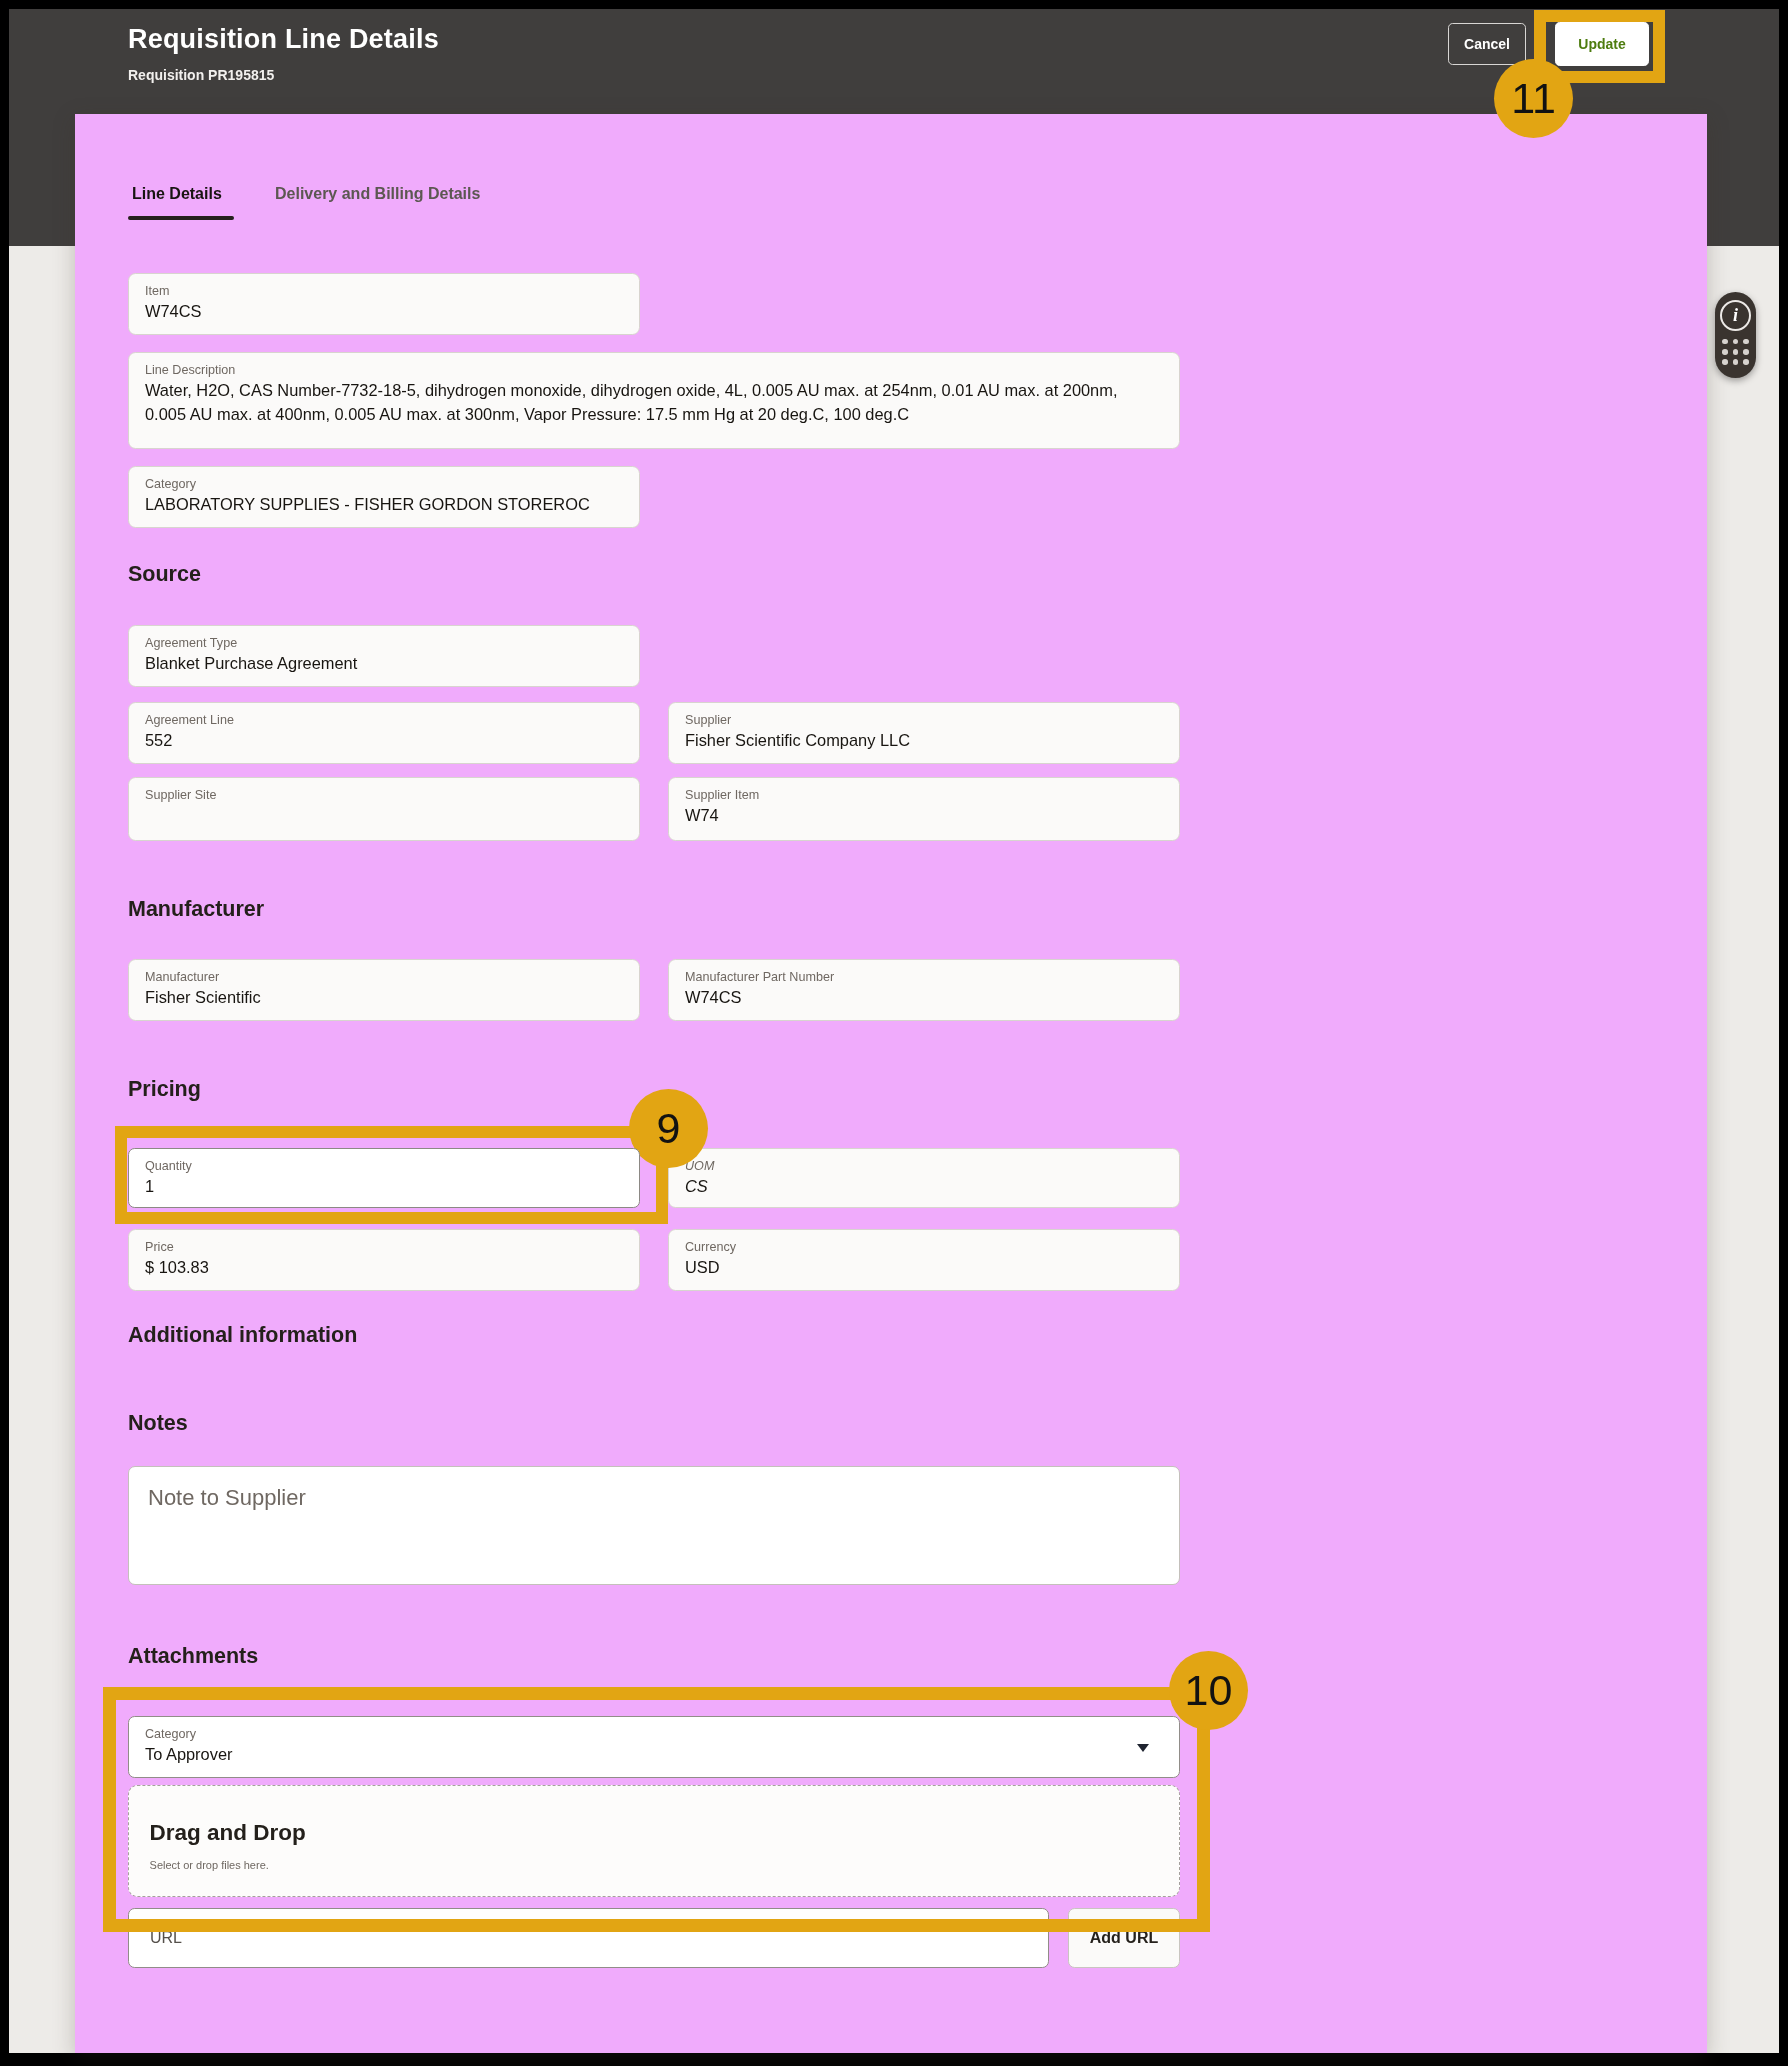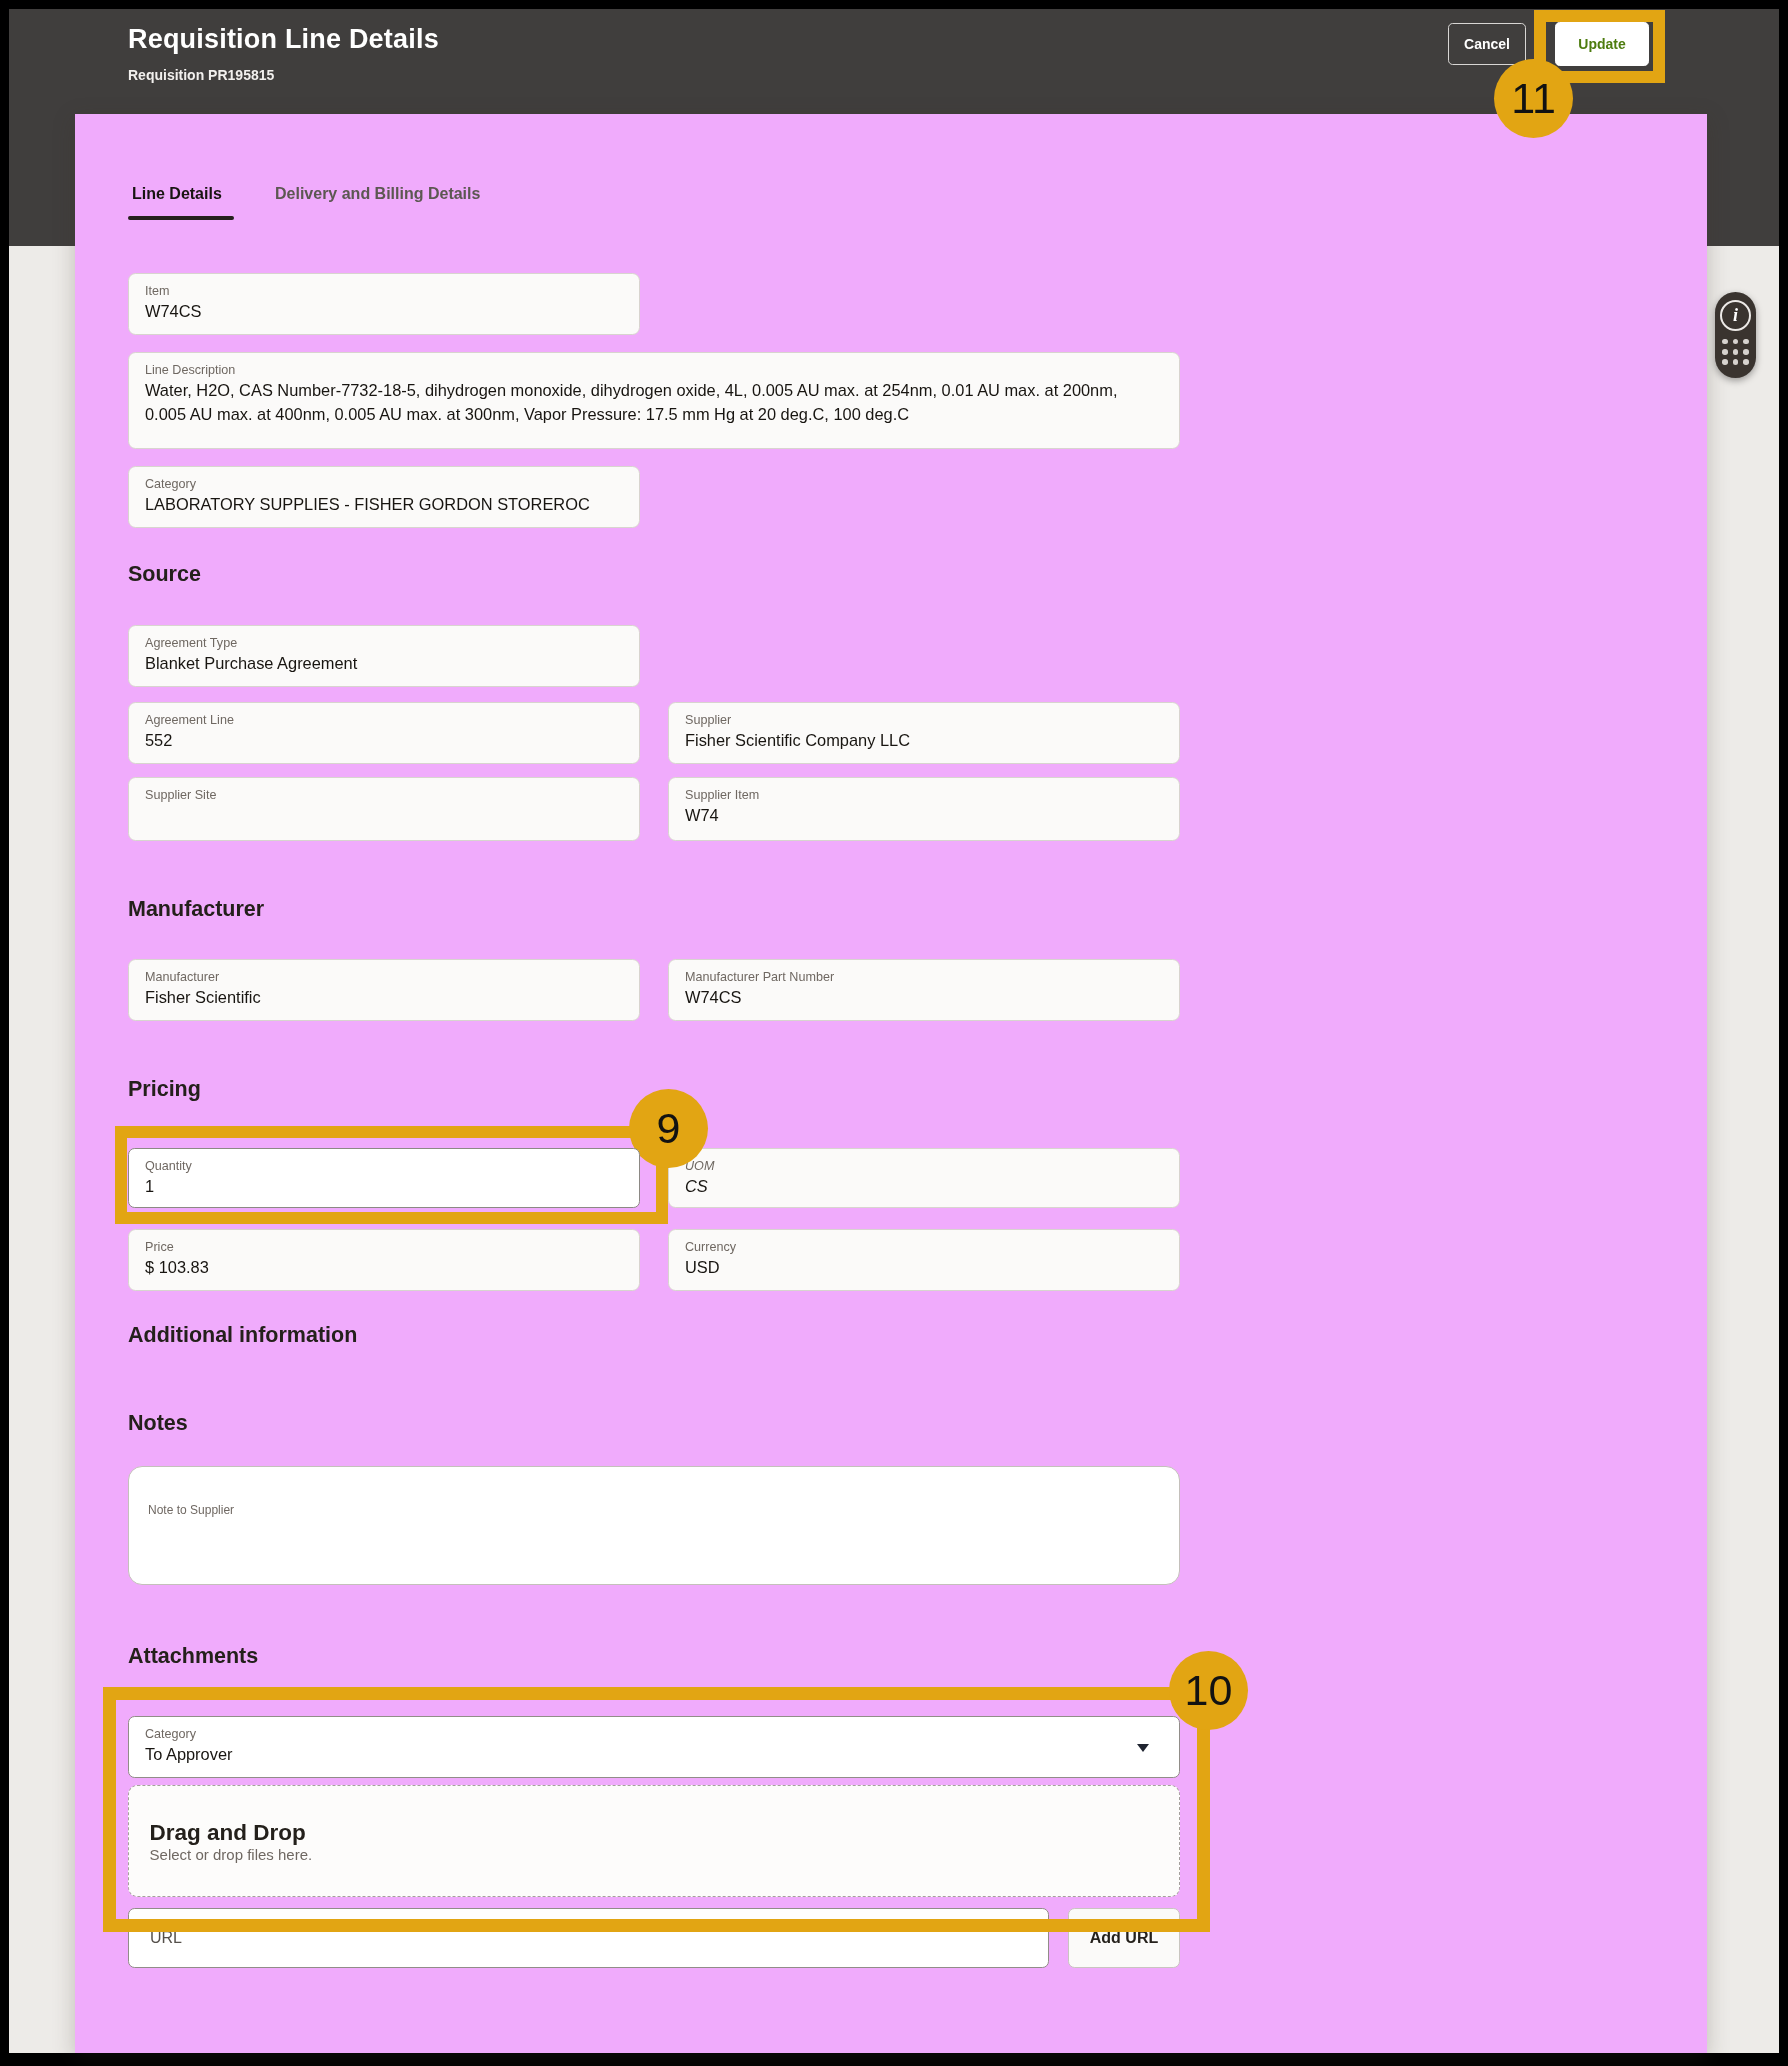--- a/index.html
+++ b/index.html
@@ -41,31 +41,31 @@
 
   .w-col{width:512px;height:62px;}
   .w-full{width:1052px;}
 
   
   .gold-rect{border:12px solid #E2A513;background:transparent;z-index:3;}
   .callout{width:79px;height:79px;border-radius:50%;background:#E2A513;color:#121212;
            display:flex;align-items:center;justify-content:center;font-size:43px;z-index:4;}
 
   
-  .note-ta{width:1052px;height:119px;background:#FFFFFF;border:0.9px solid #C4C0BB;border-radius:14px;
-           resize:none;font-family:"Liberation Sans",sans-serif;font-size:12px;color:#181511;
-           padding:36px 19px;outline:none;}
+  .note-ta{width:1052px;height:119px;background:#FFFFFF;border:0.9px solid #C4C0BB;border-radius:7px;
+           resize:none;font-family:"Liberation Sans",sans-serif;font-size:22px;color:#181511;
+           padding:18px 19px;outline:none;}
   .note-ta::placeholder{color:#6F6862;}
 
   
   .dd-caret{position:absolute;right:30px;top:27px;width:0;height:0;
             border-left:6.6px solid transparent;border-right:6.6px solid transparent;border-top:8.4px solid #1F2430;}
   .dropzone{background:#FDFCFB;border:1.9px dashed #A5A19C;border-radius:9.4px;padding:34px 20.6px 0 20.6px;}
   .dz-title{font-size:22.5px;font-weight:bold;color:#24201B;}
-  .dz-sub{font-size:15px;color:#6F6862;}
+  .dz-sub{font-size:11px;color:#6F6862;margin-top:13px;}
   .url-input{background:#FFFFFF;border:1.4px solid #918D88;border-radius:6.6px;padding:0 19px;display:flex;align-items:center;}
   .url-input input{border:0;outline:0;width:100%;background:transparent;font-family:"Liberation Sans",sans-serif;
                    font-size:16px;color:#181511;}
   .url-input input::placeholder{color:#55504B;}
   .btn-addurl{background:#FBFAF9;border:0.9px solid #C9C5C0;border-radius:6.6px;color:#25211C;
               font-size:16px;font-weight:bold;display:flex;align-items:center;justify-content:center;}
 
   
   .pill{left:1715px;top:292px;width:41px;height:86px;background:#3A342F;border-radius:20.6px;
         box-shadow:0 2.8px 7.5px rgba(0,0,0,.35);z-index:3;display:flex;flex-direction:column;align-items:center;padding-top:7.5px;}

